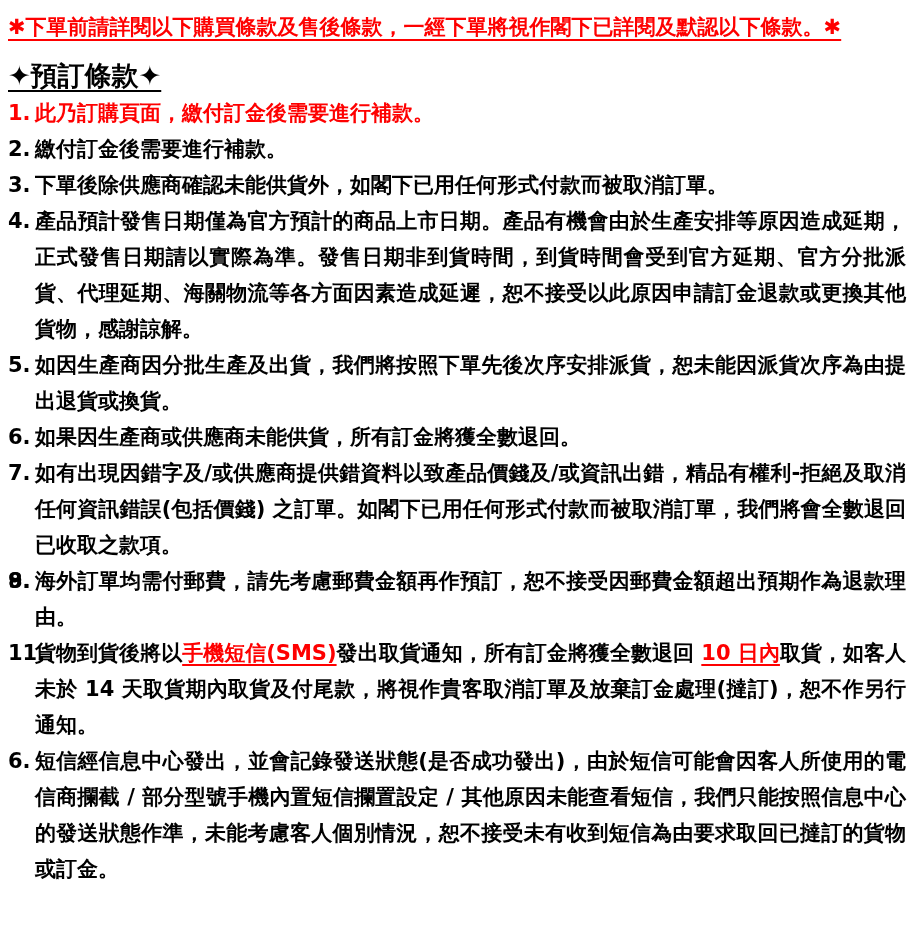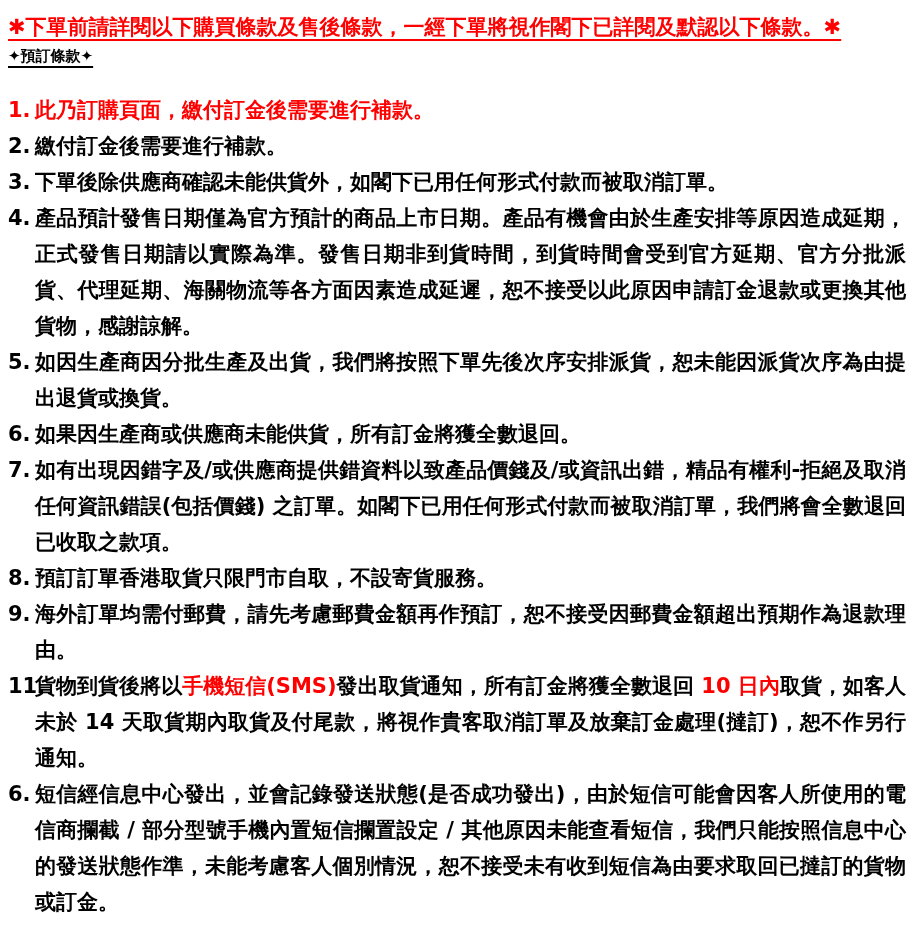--- a/index.html
+++ b/index.html
@@ -13,27 +13,28 @@
   body { height: 948px; overflow: hidden; }
   .doc { padding: 13px 7px 0 8px; }
 
   .header-notice {
     color: #fe0000;
     font-size: 21px;
     line-height: 29px;
     text-decoration: underline;
     text-underline-offset: 5px;
     text-decoration-thickness: 2px;
+    margin-bottom: 19px;
     white-space: nowrap;
   }
 
   .section-title {
-    font-size: 15px;
+    font-size: 27px;
     line-height: 29px;
-    margin-bottom: 21px;
+    margin-bottom: 5px;
   }
   .section-title .title-text {
     text-decoration: underline;
     text-underline-offset: 5px;
     text-decoration-thickness: 2px;
   }
 
   .terms-list { }
   .term-item {
     position: relative;
@@ -47,20 +48,21 @@
     left: 0;
     top: 0;
     width: 22px;
     text-align: right;
     white-space: nowrap;
   }
   .term-red { color: #fe0000; }
 
   .red-em {
     color: #fe0000;
+    text-decoration: underline;
     text-underline-offset: 4px;
     text-decoration-thickness: 2px;
   }
 </style>
 </head>
 <body>
 
 <div class="doc">
 
   <div class="header-notice">✱下單前請詳閱以下購買條款及售後條款，一經下單將視作閣下已詳閱及默認以下條款。✱</div>
@@ -101,21 +103,20 @@
       <span>如果因生產商或供應商未能供貨，所有訂金將獲全數退回。</span>
     </div>
 
     <div class="term-item">
       <span class="term-num">7.</span>
       <span>如有出現因錯字及/或供應商提供錯資料以致產品價錢及/或資訊出錯，精品有權利-拒絕及取消任何資訊錯誤(包括價錢) 之訂單。如閣下已用任何形式付款而被取消訂單，我們將會全數退回已收取之款項。</span>
     </div>
 
     <div class="term-item">
       <span class="term-num">8.</span>
-      <span>預訂訂單香港取貨只限門市自取，不設寄貨服務。</span>
     </div>
 
     <div class="term-item">
       <span class="term-num">9.</span>
       <span>海外訂單均需付郵費，請先考慮郵費金額再作預訂，恕不接受因郵費金額超出預期作為退款理由。</span>
     </div>
 
 
     <div class="term-item">
       <span class="term-num">11.</span>

